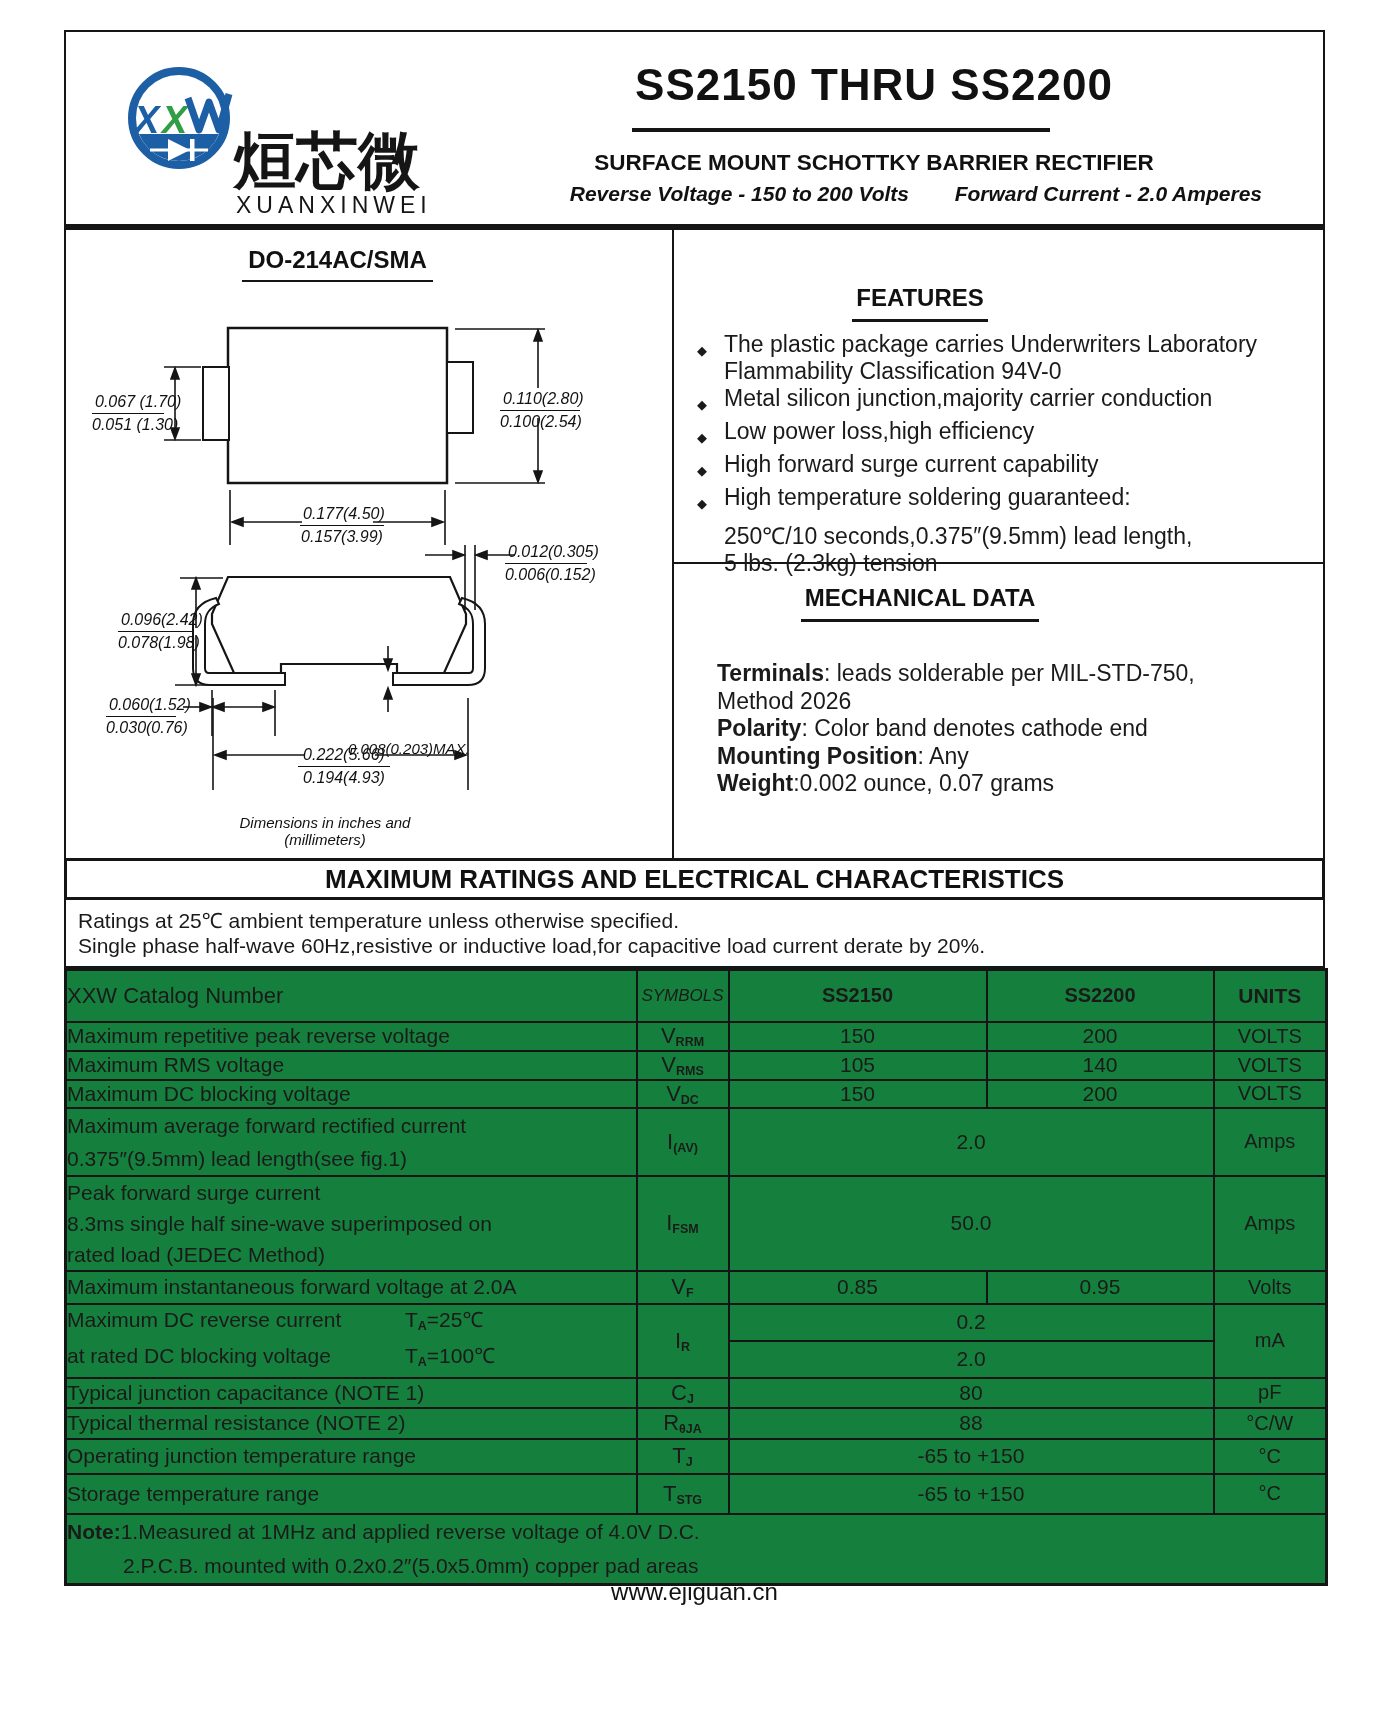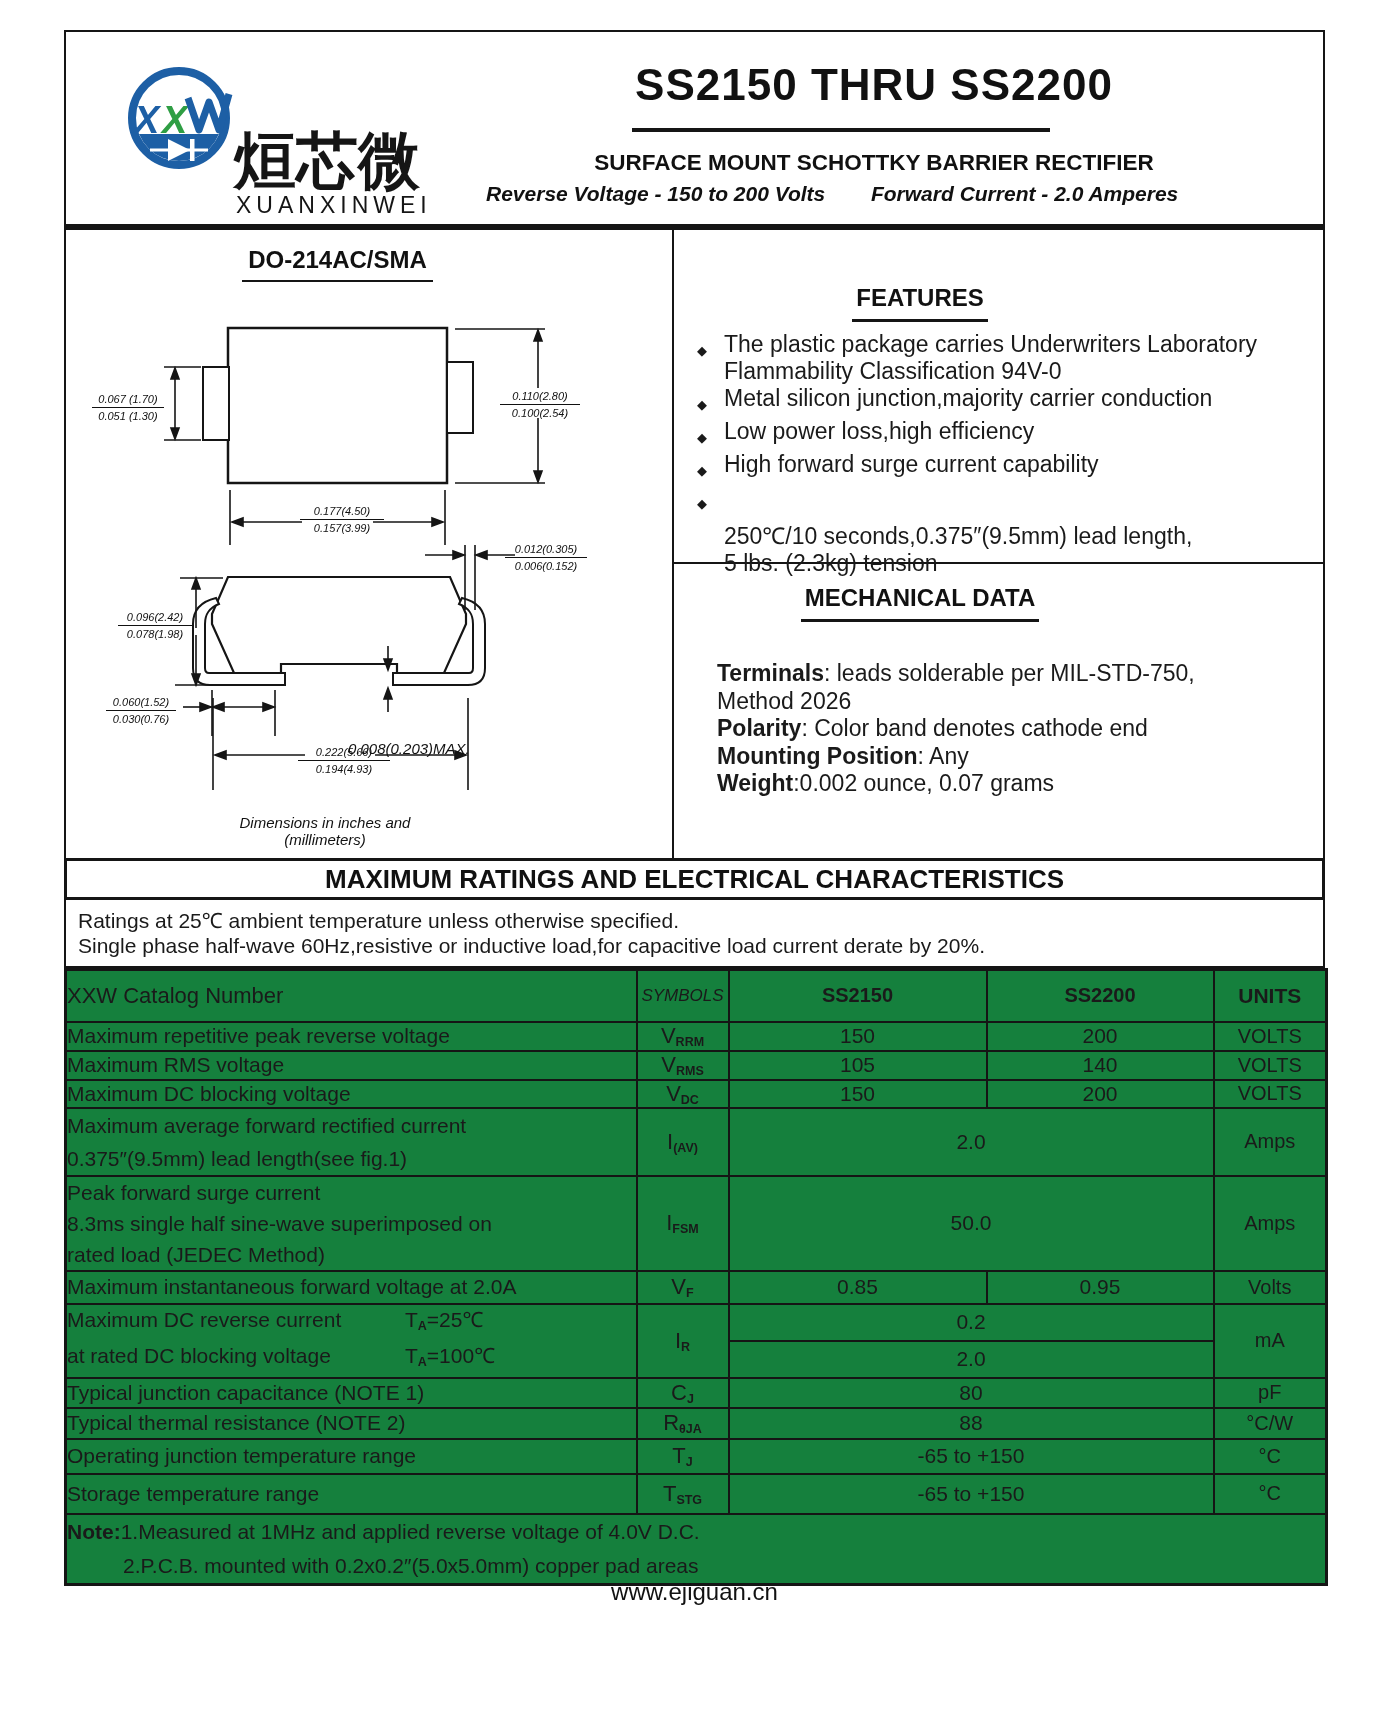--- a/index.html
+++ b/index.html
@@ -3,34 +3,34 @@
 <meta charset="utf-8">
 <style>
   html,body{margin:0;padding:0;background:#fff;}
   .page{position:relative;width:1389px;height:1736px;background:#fff;
         font-family:"Liberation Sans",sans-serif;color:#111;overflow:hidden;}
   .abs{position:absolute;}
   .box{position:absolute;border:2px solid #151515;box-sizing:border-box;background:#fff;}
   
   .doc-title{font-weight:bold;font-size:44px;letter-spacing:1px;text-align:center;}
   .doc-subtitle{font-weight:bold;font-size:22.5px;text-align:center;}
-  .doc-tagline{font-style:italic;font-size:21px;font-weight:bold;text-align:left;}
+  .doc-tagline{font-style:italic;font-size:21px;font-weight:bold;text-align:right;}
   .t-underline{position:absolute;background:#151515;height:4px;}
   
   .sec-title{font-weight:bold;font-size:24px;display:inline-block;
              border-bottom:3px solid #151515;padding:0 4px 7px;}
   
   .feat-li{display:flex;font-size:23px;line-height:27px;color:#1a1a1a;}
   .bul{flex:0 0 27px;font-size:13px;padding-top:6px;color:#1a1a1a;}
   .cont-line{font-size:23px;line-height:27px;color:#1a1a1a;}
   
   .mech-line{font-size:23px;line-height:27.5px;color:#1a1a1a;}
   .mech-line b{font-weight:bold;}
   
-  .dim{position:absolute;font-style:italic;font-size:11px;line-height:1.12;
+  .dim{position:absolute;font-style:italic;font-size:16px;line-height:1.12;
        text-align:center;color:#111;white-space:nowrap;}
   .dim .t{display:block;border-bottom:1.5px solid #111;padding:0 3px 2px;}
   .dim .b{display:block;padding-top:2px;}
   .dim-single{position:absolute;font-style:italic;font-size:15px;color:#111;white-space:nowrap;}
   .caption{position:absolute;font-style:italic;font-size:15px;color:#111;text-align:center;}
   .pkg-name{font-weight:bold;font-size:24px;border-bottom:2.5px solid #151515;
             display:inline-block;padding:0 6px 6px;}
   
   .band{position:absolute;border:3px solid #151515;box-sizing:border-box;background:#fff;
         display:flex;align-items:center;justify-content:center;font-weight:bold;font-size:26px;}
@@ -221,20 +221,21 @@
     <div class="feat-li">
       <span class="bul">◆</span>
       <span>Low power loss,high efficiency</span>
     </div>
     <div class="feat-li">
       <span class="bul">◆</span>
       <span>High forward surge current capability</span>
     </div>
     <div class="feat-li">
       <span class="bul">◆</span>
+      <span>High temperature soldering guaranteed:</span>
     </div>
     <div class="cont-line" style="padding-left:27px;margin-top:6px;">250℃/10 seconds,0.375″(9.5mm) lead length,</div>
     <div class="cont-line" style="padding-left:27px;">5 lbs. (2.3kg) tension</div>
   </div>
 
   <div class="abs" style="left:760px;top:584px;width:320px;text-align:center;">
     <span class="sec-title">MECHANICAL DATA</span>
   </div>
   <div class="abs" style="left:717px;top:660px;width:590px;">
     <div class="mech-line">

